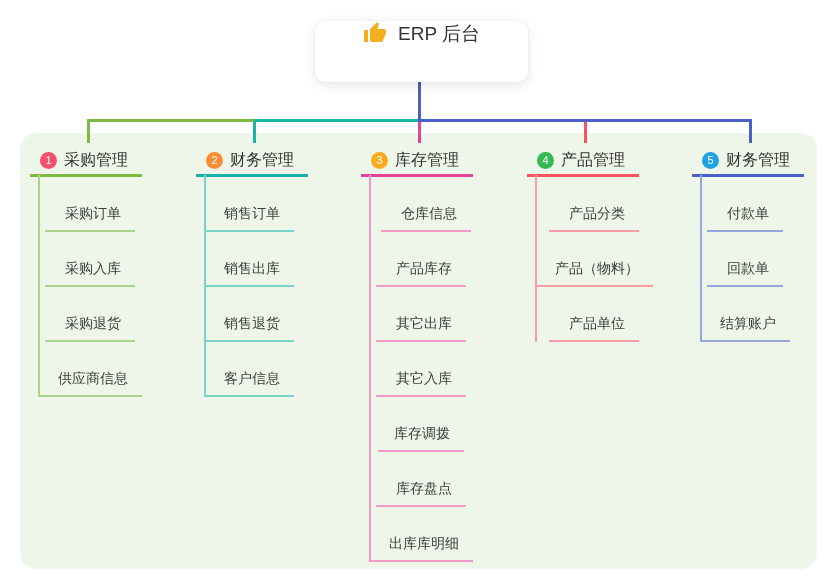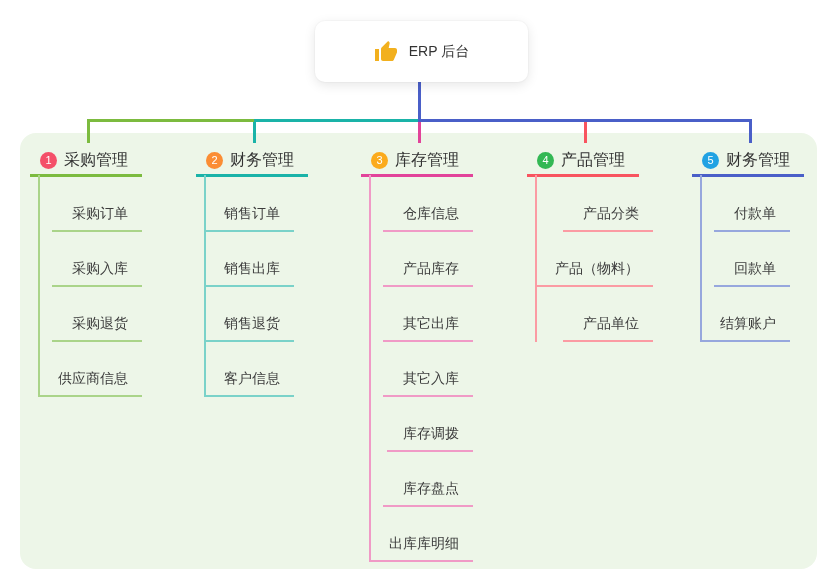--- a/index.html
+++ b/index.html
@@ -9,37 +9,37 @@
     font-family:"Liberation Sans","DejaVu Sans",sans-serif;
   }
   .panel{
     position:absolute;left:20px;top:133px;width:797px;height:436px;
     border-radius:16px;
   }
   .root-card{
     position:absolute;left:315px;top:21px;width:213px;height:61px;
     background:#ffffff;border-radius:10px;
     box-shadow:0 3px 12px rgba(0,0,0,.10), 0 0 0 1px rgba(0,0,0,.02);
-    display:flex;align-items:center;justify-content:center;gap:11px;
-    font-size:14px;color:#333;
+    display:flex;justify-content:center;gap:11px;
+    font-size:19px;color:#333;
   }
   .seg{position:absolute;}
   .branch{position:absolute;top:146px;width:112px;}
   .branch-title{
     position:relative;height:28px;display:flex;align-items:center;gap:7px;
     padding-left:10px;border-bottom:3px solid;cursor:default;
     font-size:16px;color:#333;white-space:nowrap;
   }
   .badge{
     width:17px;height:17px;border-radius:50%;flex:none;
     color:#fff;font-size:11px;line-height:17px;text-align:center;
     display:flex;align-items:center;justify-content:center;
   }
   .vline{position:absolute;left:8px;top:29px;width:2px;}
-  .children{position:absolute;left:8px;top:31px;display:flex;flex-direction:column;align-items:flex-end;}
+  .children{position:absolute;left:8px;top:31px;display:flex;flex-direction:column;align-items:center;}
   .child{
     height:55px;box-sizing:border-box;width:max-content;
     display:flex;align-items:flex-end;
     padding:0 14px 7px 20px;border-bottom:2px solid;
     font-size:14px;color:#3c3c3c;white-space:nowrap;
   }
 </style>
 </head>
 <body style="background: rgb(255, 255, 255);">
 

